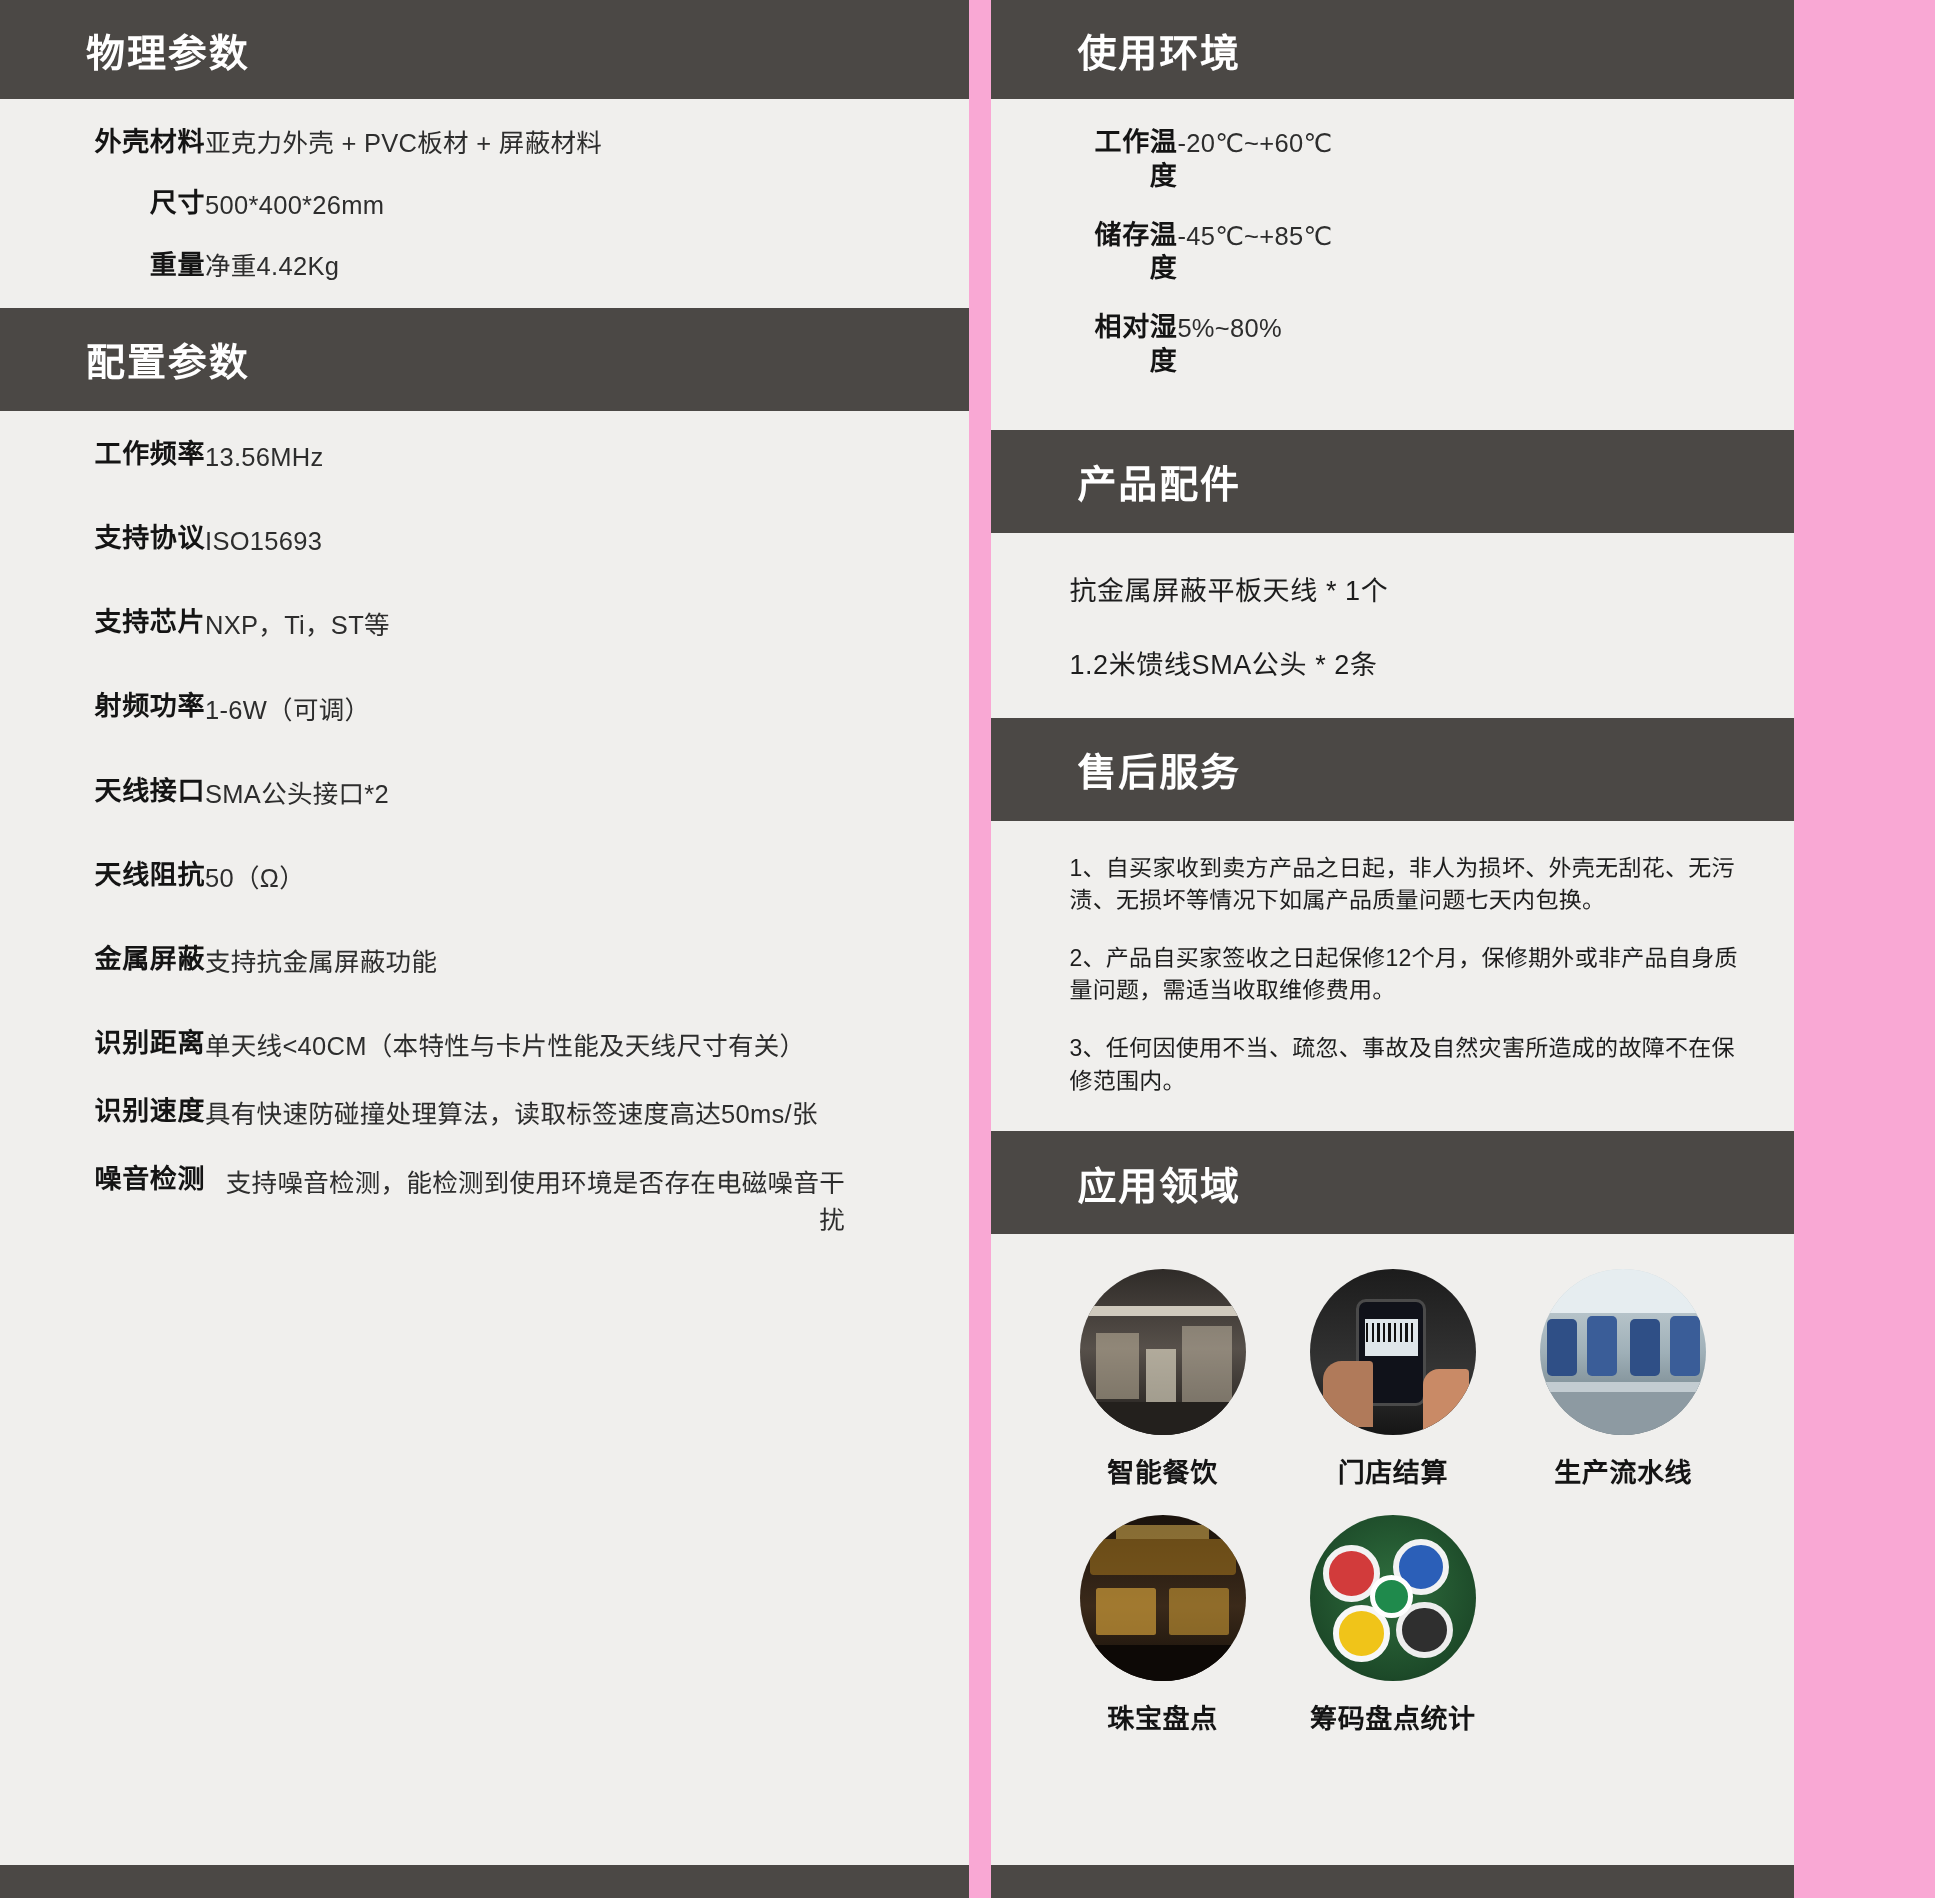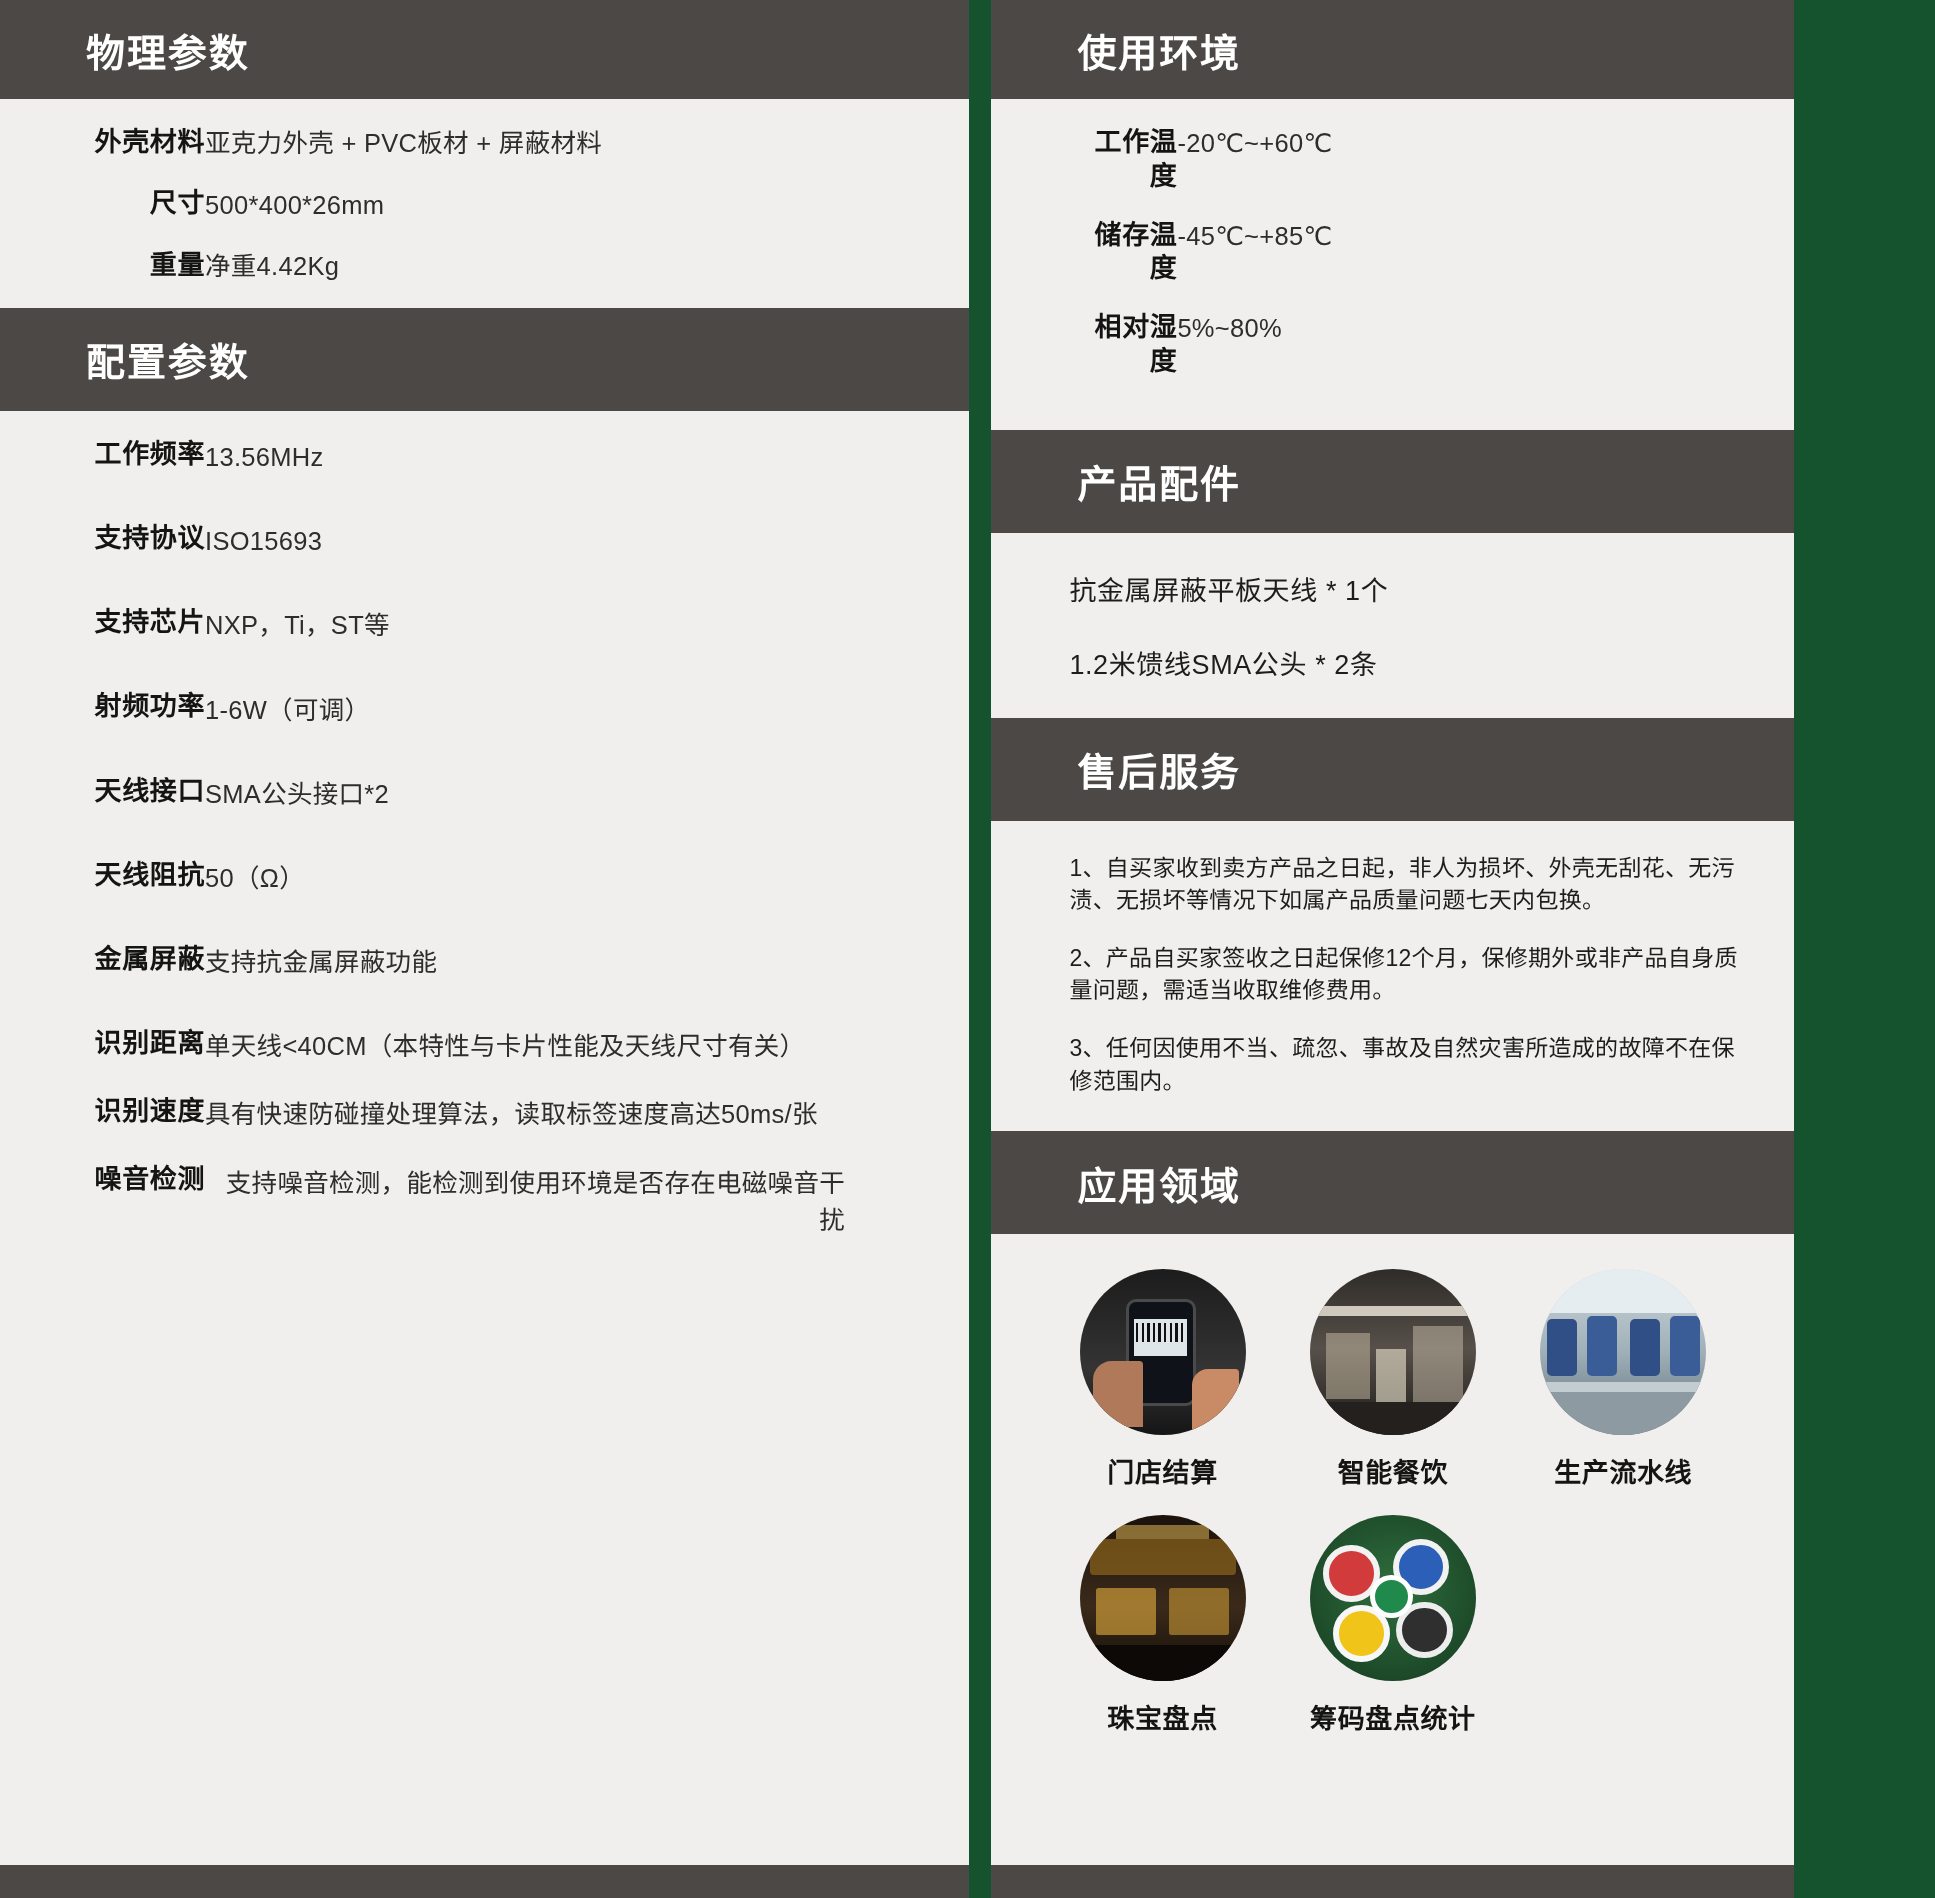--- a/index.html
+++ b/index.html
@@ -13,21 +13,21 @@
     width: 1936px;
     height: 1899px;
     overflow: hidden;
   }
   .page {
     width: 1936px;
     height: 1899px;
     display: flex;
     gap: 22.4px;
     padding: 0;
-    background: #14532d;
+    background: #f9a8d4;
   }
   .col {
     display: flex;
     flex-direction: column;
   }
   .col-left { width: 969px; }
   .col-right { width: 803px; }
 
   
   .bar {
@@ -332,39 +332,39 @@
     </div>
 
     <div class="bar tall">
       <span>应用领域</span>
     </div>
 
     <div class="panel grow">
       <div class="apps">
 
         <div class="app">
+          <div class="thumb t-rest">
+            <span class="l1"></span>
+              <span class="l2"></span>
+              <span class="l3"></span>
+            <span class="l4"></span>
+              <span class="l5"></span>
+          </div>
+          <div class="cap">智能餐饮</div>
+        </div>
+
+        <div class="app">
           <div class="thumb t-pos">
             <span class="l1"></span>
               <span class="l2"></span>
               <span class="l3"></span>
             <span class="l4"></span>
               <span class="l5"></span>
           </div>
           <div class="cap">门店结算</div>
-        </div>
-
-        <div class="app">
-          <div class="thumb t-rest">
-            <span class="l1"></span>
-              <span class="l2"></span>
-              <span class="l3"></span>
-            <span class="l4"></span>
-              <span class="l5"></span>
-          </div>
-          <div class="cap">智能餐饮</div>
         </div>
 
         <div class="app">
           <div class="thumb t-prod">
             <span class="l1"></span>
               <span class="l2"></span>
               <span class="l3"></span>
             <span class="l4"></span>
               <span class="l5"></span>
               <span class="l6"></span>

